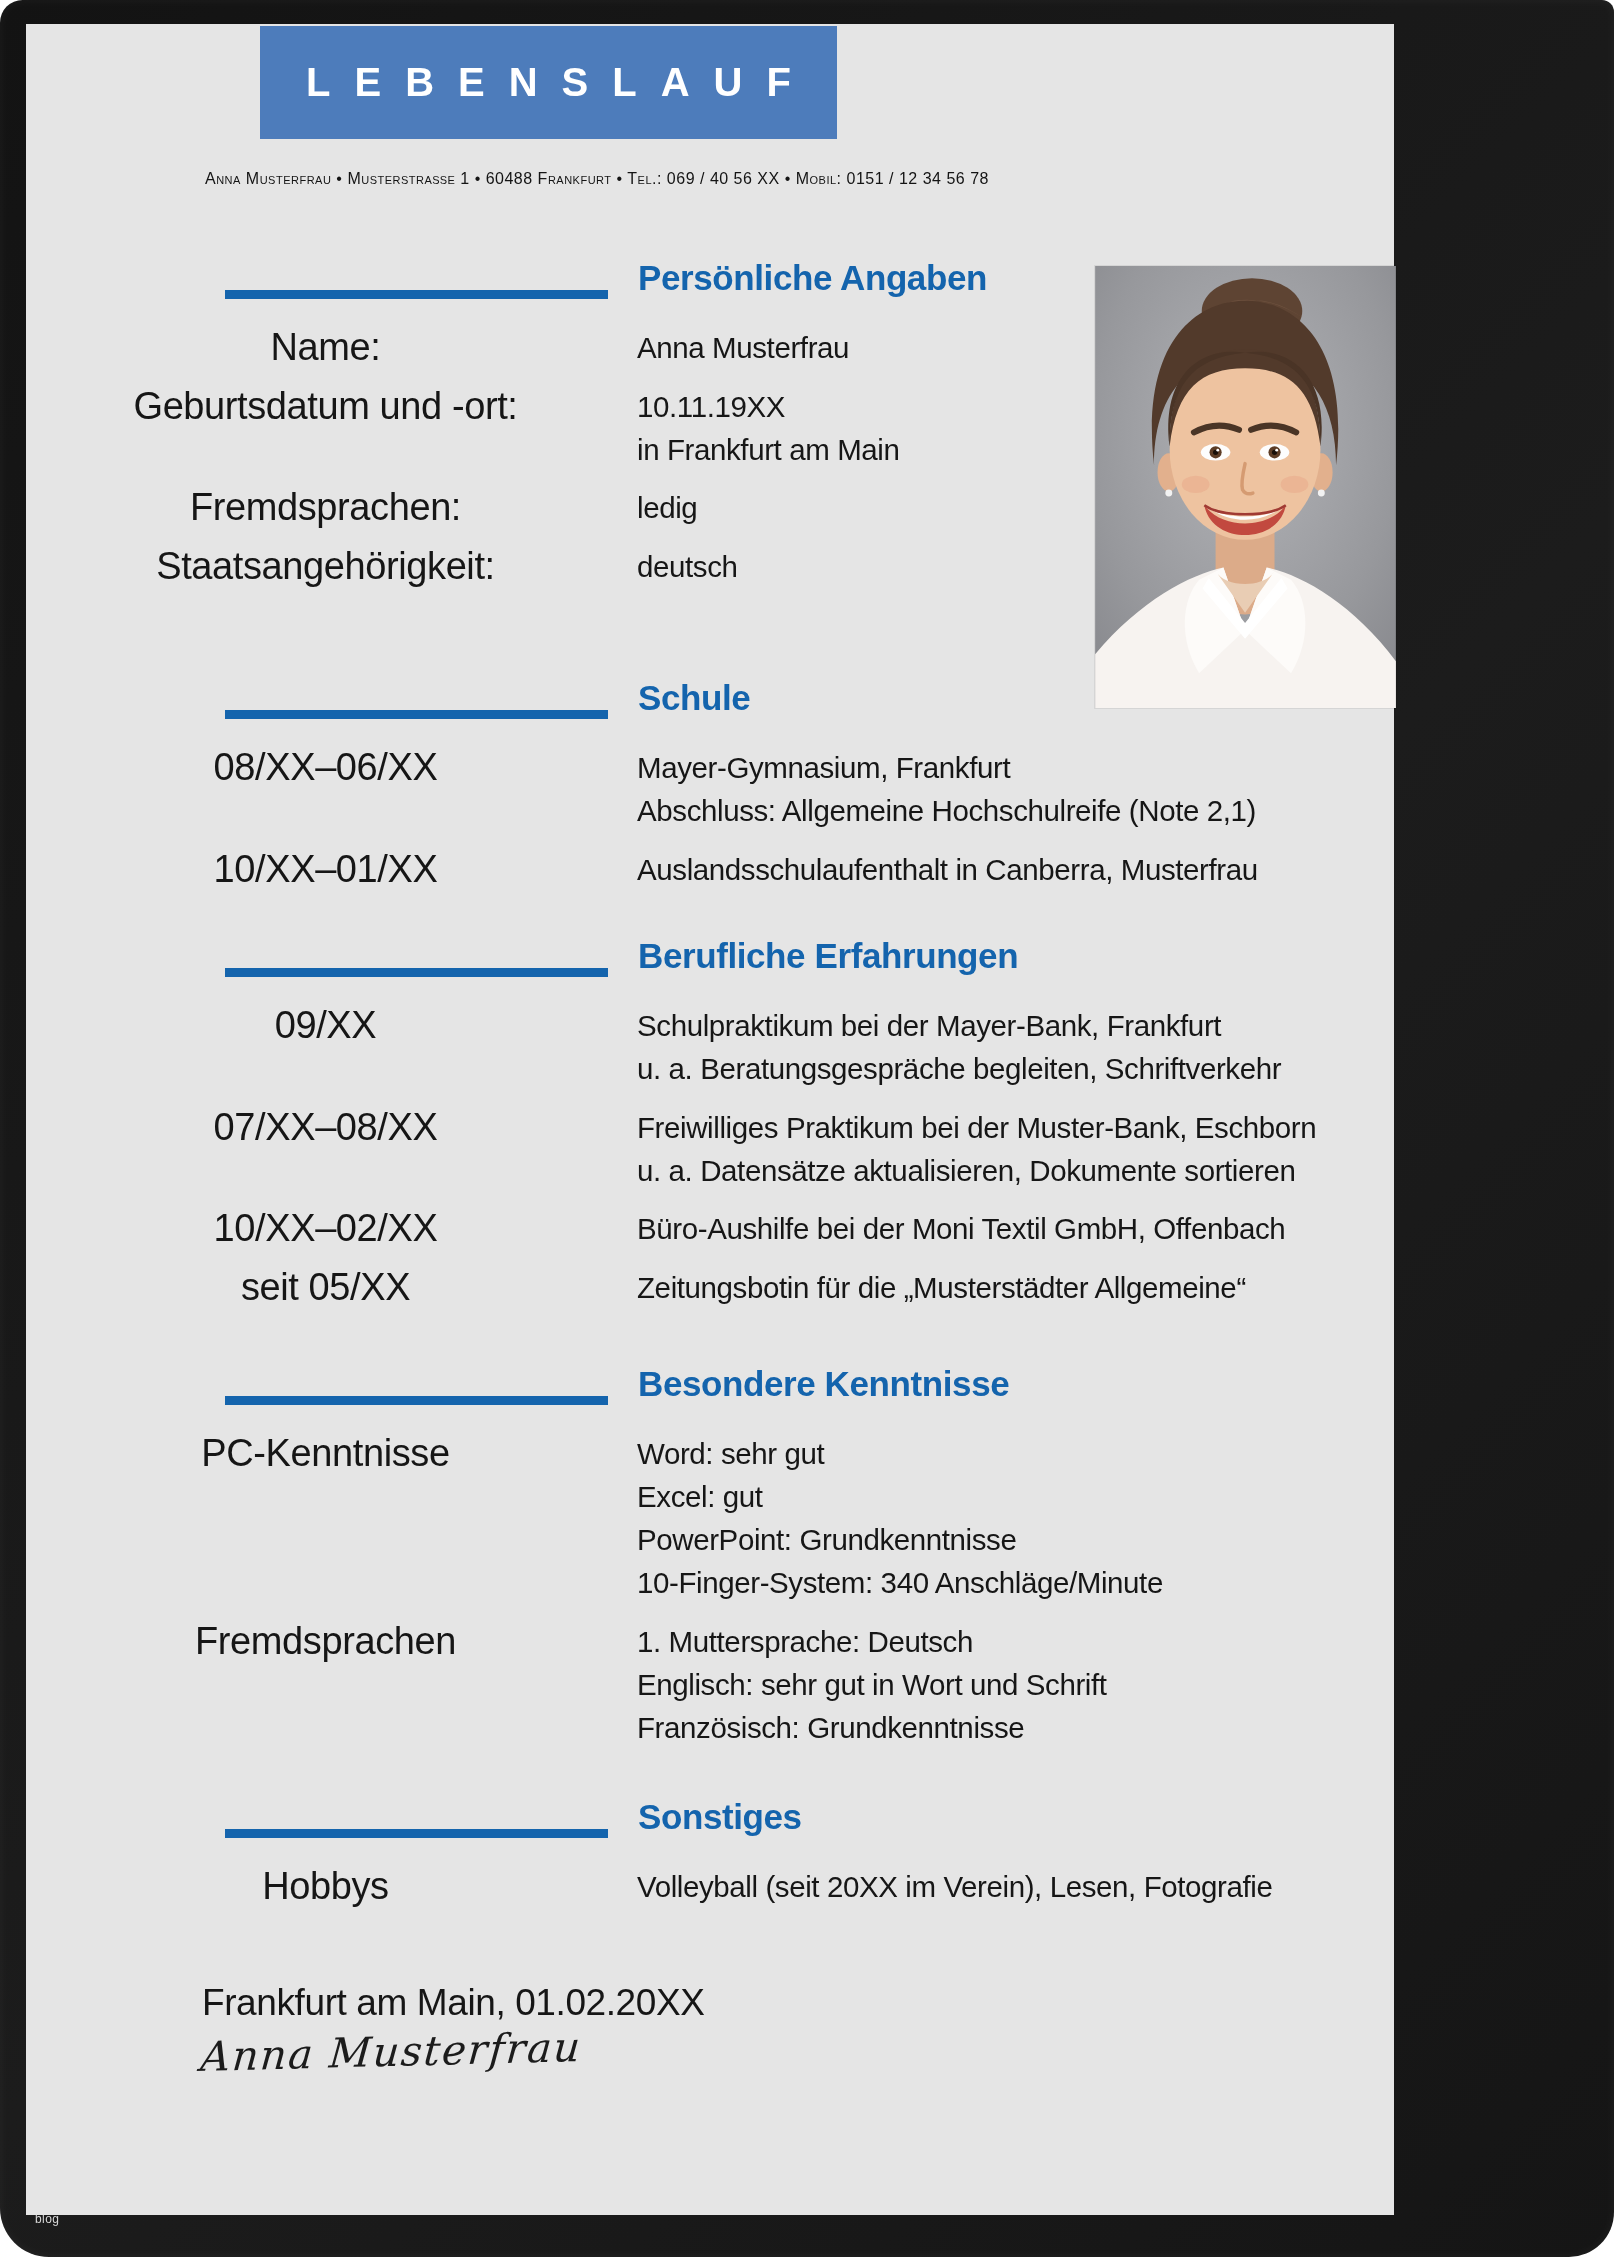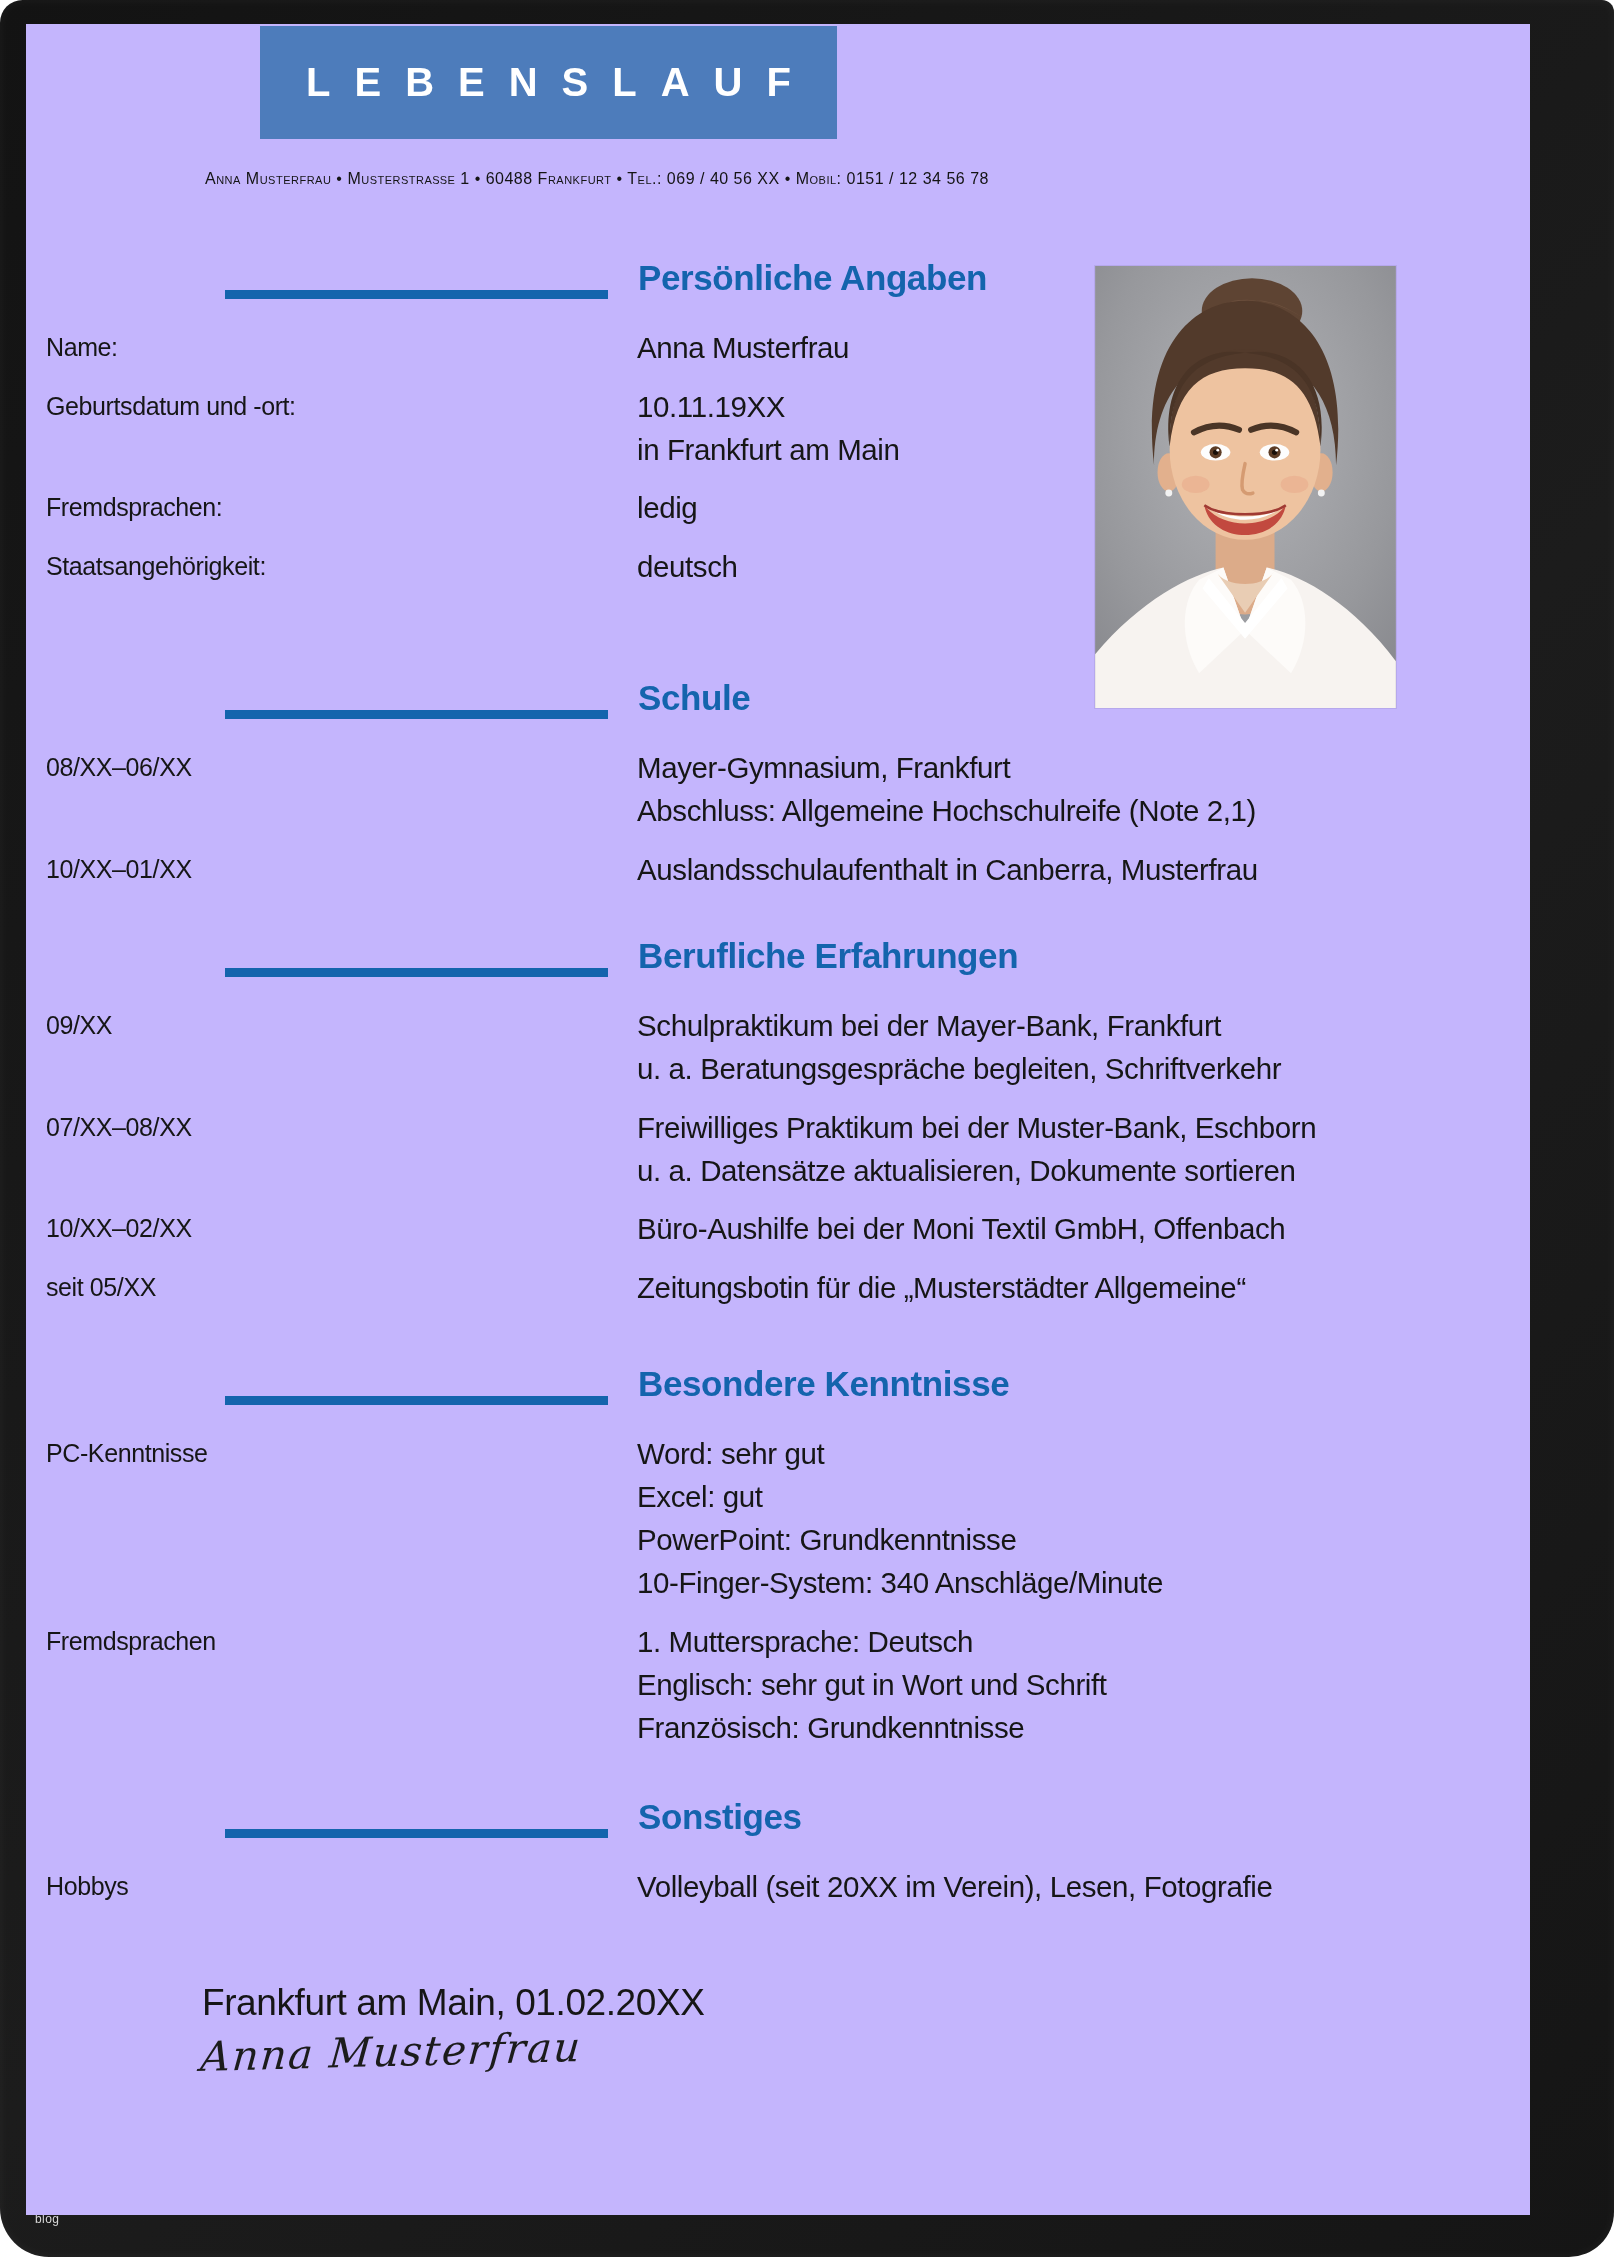--- a/index.html
+++ b/index.html
@@ -8,42 +8,42 @@
 
   
   .mat{position:absolute;left:0;top:0;width:1614px;height:2257px;
        background:linear-gradient(135deg,#131313 0%,#1c1c1c 55%,#151515 100%);
        border-radius:22.6px 12px 45px 49px;
        box-shadow:inset 0 0 12px rgba(255,255,255,.05);}
   .watermark{position:absolute;left:35px;top:2212px;font-size:12px;color:#d9d9d9;
        letter-spacing:0.4px;}
 
   
-  .page{position:absolute;left:26px;top:24px;width:1504px;height:2191px;
-        background:#c4b5fd;color:#161616;}
+  .page{position:absolute;left:26px;top:24px;width:1368px;height:2191px;
+        background:#e5e5e5;color:#161616;}
 
   
   .banner{position:absolute;left:234px;top:1.7px;width:577px;height:113px;
           background:#4d7cbb;display:flex;align-items:center;justify-content:center;}
   .banner-text{color:#ffffff;font-size:40px;font-weight:600;
                letter-spacing:24px;padding-left:24px;white-space:nowrap;}
   .contact{position:absolute;left:179px;top:146px;white-space:nowrap;
            font-variant:small-caps;font-size:16px;letter-spacing:0.5px;color:#141414;}
 
   
   .photo{position:absolute;left:1069px;top:242px;width:301px;height:442px;
          overflow:hidden;box-shadow:0 0 0 0.9px rgba(0,0,0,.08);}
 
   
   .sec{position:absolute;left:0;width:1548px;margin-left:20px;}
   .rule{position:absolute;left:179px;top:32px;width:383px;height:8.7px;background:#1464ad;}
   .hd{margin:0 0 28px 592px;font-size:35px;line-height:40px;font-weight:700;
       color:#1464ad;letter-spacing:-0.4px;}
   .row{display:flex;margin-bottom:15.6px;}
-  .lbl{flex:none;width:559px;text-align:left;font-size:25px;line-height:43px;
+  .lbl{flex:none;width:559px;text-align:center;font-size:38px;line-height:43px;
        letter-spacing:-0.4px;color:#161616;}
   .val{margin-left:32px;font-size:29.5px;line-height:43px;letter-spacing:-0.4px;color:#161616;}
 
   
   .place-date{position:absolute;left:176px;top:1957px;font-size:37px;line-height:43px;
               letter-spacing:-0.4px;color:#161616;}
   .signature{position:absolute;left:173px;top:2009px;font-size:41px;line-height:49px;
              font-family:"DejaVu Serif", cursive, serif;font-style:italic;color:#1c1c1c;
              transform:rotate(-1.5deg) skewX(-6deg);transform-origin:left bottom;
              letter-spacing:1.7px;}

